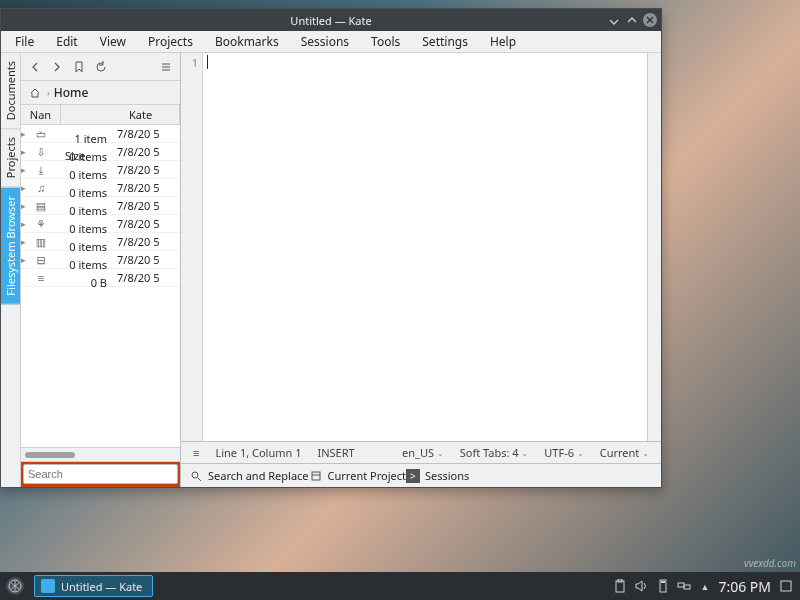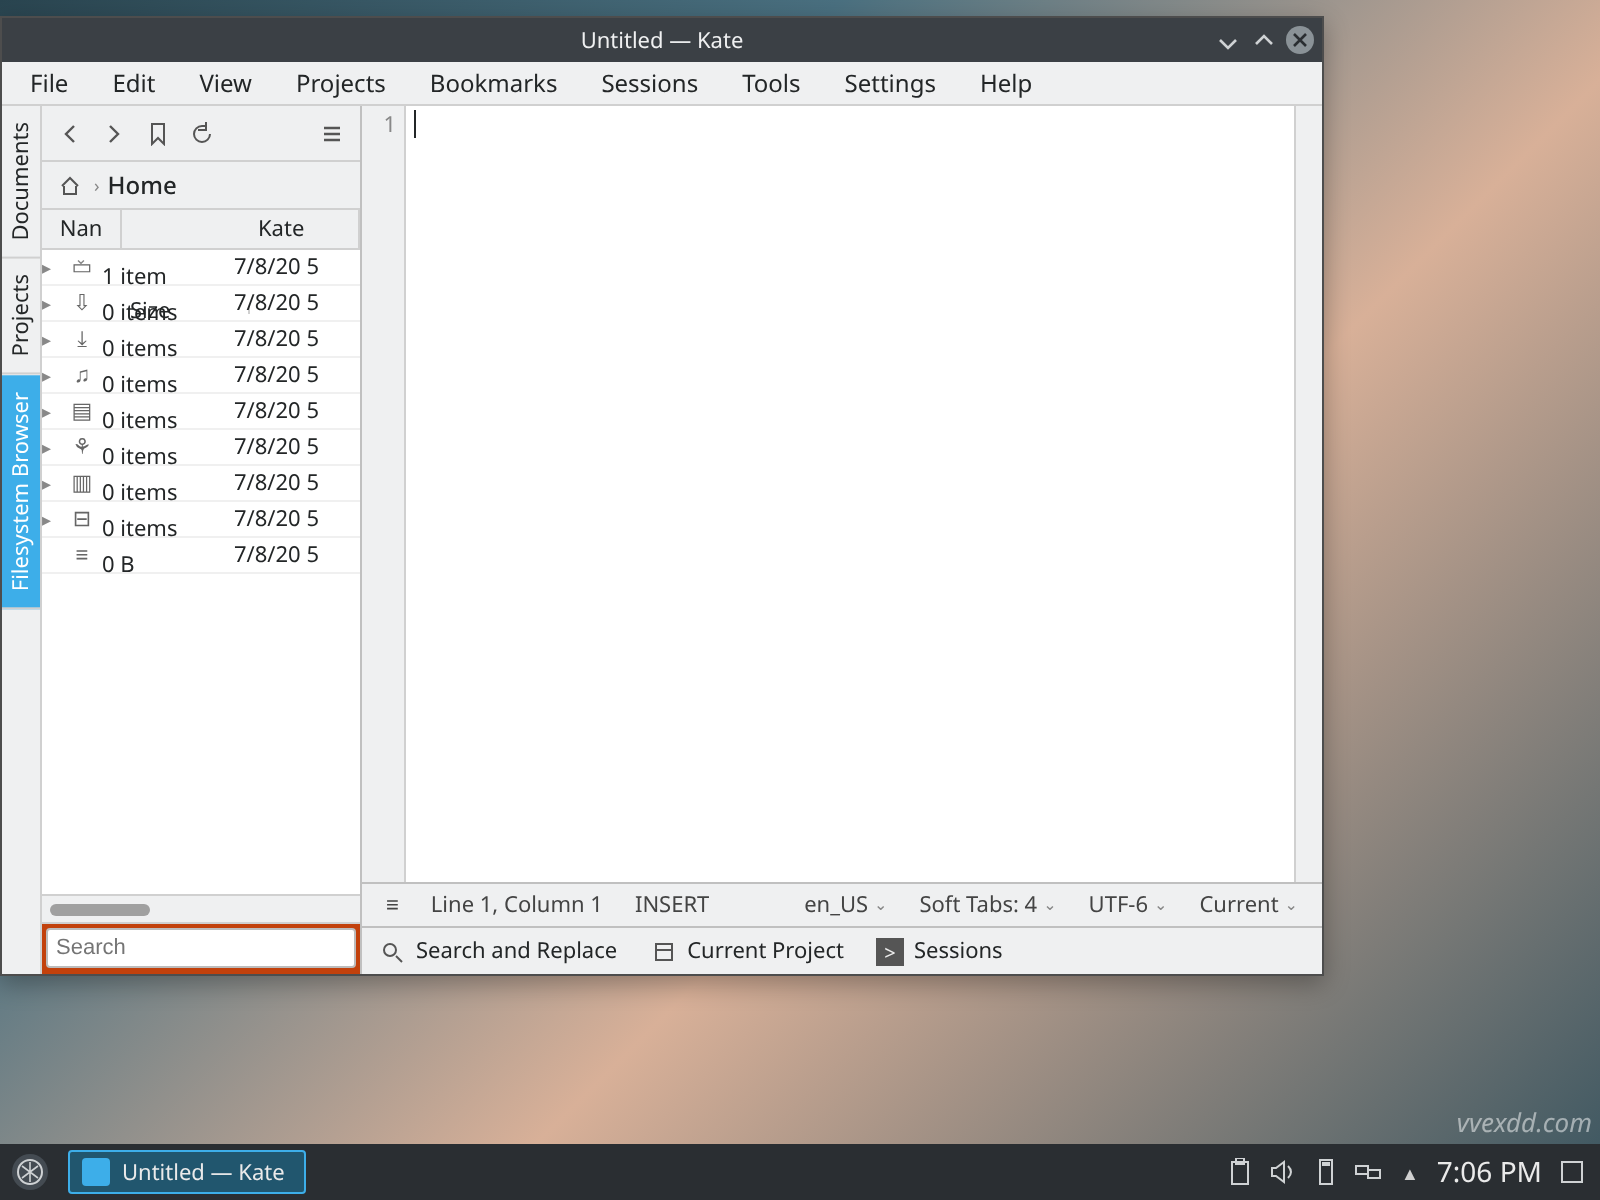--- a/index.html
+++ b/index.html
@@ -39,56 +39,56 @@
 .filetable { flex: 1; overflow: hidden; background:#fff;}
 .ft-head { display: flex; height: 20px; border-bottom: 1px solid #d0d0d0; background:#eff0f1; font-size:11px;}
 .ft-head > div { padding: 2px 4px; border-right: 1px solid #d0d0d0; display:flex; align-items:center; gap:2px;}
 .col-name { width: 40px; flex-direction: column; }
 .col-size { width: 64px; text-align: right; margin-top: 48px; }
 .col-date { flex: 1; }
 .ft-body { }
 .ft-row { display: flex; height: 18px; align-items: center; font-size: 11px; border-bottom: 1px solid #f0f0f0;}
 .ft-row .rico { width: 20px; text-align: center; color:#666; }
 .ft-row .rtri { width: 10px; color:#888; font-size:9px;}
-.ft-row .rsize { width: 60px; text-align: left; padding-right: 4px; margin-top: 10px; }
+.ft-row .rsize { width: 60px; text-align: right; padding-right: 4px; margin-top: 10px; }
 .ft-row .rdate { flex:1; padding-left: 6px; overflow:hidden; white-space:nowrap;}
 .sb-scroll { height: 14px; background:#eff0f1; border-top:1px solid #d0d0d0; display:flex; align-items:center;}
 .sb-thumb { width: 50px; height: 6px; background:#a0a0a0; border-radius:3px; margin-left:4px;}
 .sb-search { height: 26px; border-top: 1px solid #d0d0d0; background:#c2410c; padding:2px;}
 .sb-search input { width: 100%; height: 20px; border:1px solid #bcbcbc; border-radius:2px; padding:0 4px; font-size:11px;}
 .editor-pane { flex: 1; display: flex; flex-direction: column; background:#fff; }
 .tabbar { height: 26px; background:#eff0f1; border-bottom:1px solid #c0c0c0; display:flex; align-items:stretch;}
 .doctab { flex:1; display:flex; align-items:center; justify-content:center; position:relative; border-top:2px solid #3daee9; background:#fff; font-size:11px; color:#555;}
 .doctab .close { position:absolute; right:6px; color:#da4453; cursor:pointer; font-size:12px;}
 .tabactions { width: 48px; display:flex; align-items:center; justify-content:space-around; border-left:1px solid #d0d0d0; background:#eff0f1;}
 .editor-body { flex:1; display:flex; background:#fff; }
 .gutter { width:22px; background:#eff0f1; border-right:1px solid #d0d0d0; color:#888; font-size:11px; text-align:right; padding:2px 4px 0 0;}
 .textarea { flex:1; position:relative; }
 .cursor { position:absolute; left:4px; top:2px; width:1px; height:14px; background:#232627; animation: blink 1s step-end infinite;}
 @keyframes blink { 50% { opacity:0; } }
 .vscroll { width:14px; background:#eff0f1; border-left:1px solid #d0d0d0;}
 .statusbar { height:22px; background:#eff0f1; border-top:1px solid #c0c0c0; display:flex; align-items:center; gap:8px; padding:0 8px; font-size:11px; color:#444;}
 .statusbar .sitem { display:flex; align-items:center; gap:3px; padding:0 4px; cursor:pointer;}
 .statusbar .sitem .chev { font-size:8px; color:#888;}
 .statusbar .spacer { flex:1; }
-.bottombar { height:24px; background:#eff0f1; border-top:1px solid #c0c0c0; display:flex; align-items:center; gap:16px; padding:0 8px; font-size:11px;}
+.bottombar { height:24px; background:#eff0f1; border-top:1px solid #c0c0c0; display:flex; align-items:center; gap:0; padding:0 8px; font-size:11px;}
 .bottombar .bitem { display:flex; align-items:center; gap:5px; cursor:pointer;}
 .bottombar .ico { width:14px; height:14px; display:inline-flex; align-items:center; justify-content:center; color:#555;}
 .bottombar .ico.dark { background:#555; color:#eee; font-size:10px;}
 .panel {
   position:absolute; left:0; bottom:0; right:0; height:28px;
   background:#2a2e32; color:#cfd2d4; display:flex; align-items:center;
 }
 .task-launcher { width:30px; height:28px; display:flex; align-items:center; justify-content:center; }
 .task-launcher .kde { width:18px; height:18px; border-radius:50%; background:#444b52; display:flex; align-items:center; justify-content:center; color:#cfd2d4; font-size:11px;}
 .taskitem { height:22px; margin-left:4px; padding:0 10px 0 6px; background:#21566e; border:1px solid #3daee9; border-radius:2px; display:flex; align-items:center; gap:6px; color:#eaeaea; font-size:11px; }
 .taskitem .ticon { width:14px; height:14px; background:#3daee9; border-radius:2px; display:inline-block;}
 .tray { margin-left:auto; display:flex; align-items:center; gap:9px; padding:0 8px; color:#d0d0d0; font-size:12px;}
 .clock { font-size:14px; color:#eaeaea; }
-.watermark { position:absolute; right:4px; bottom:30px; color:rgba(255,255,255,0.5); font-size:13px; font-style:italic;}
+.watermark { position:absolute; right:4px; bottom:30px; color:rgba(255,255,255,0.5); font-size:10px; font-style:italic;}
 svg { display:block; }
 </style>
 </head>
 <body>
 
 <div class="window">
   <div class="titlebar">
     <span>Untitled — Kate</span>
     <div class="titlebar-buttons">
       <span class="tb-btn">

